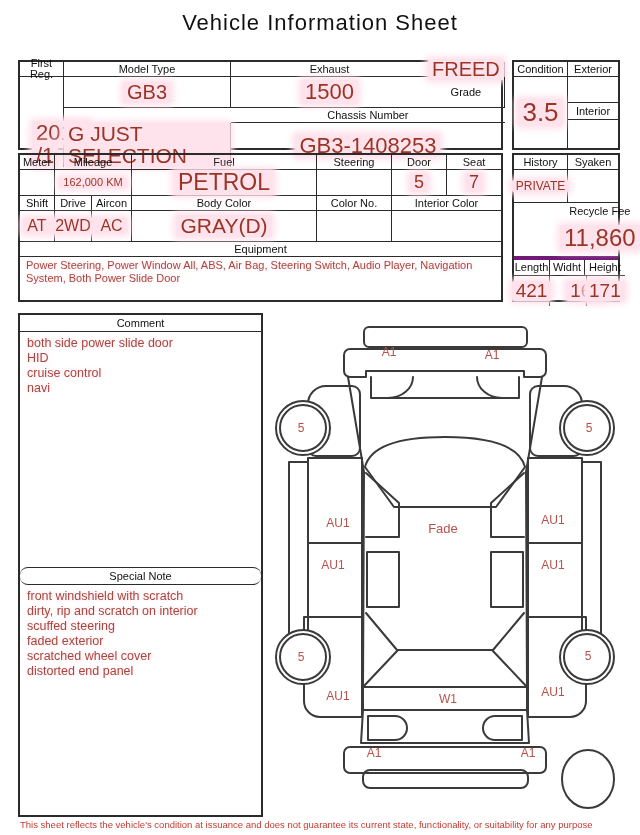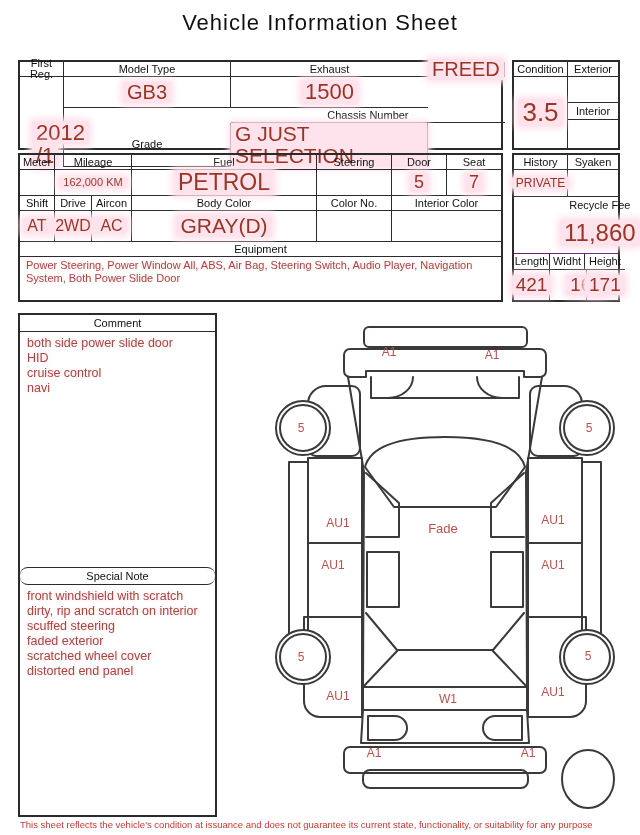--- a/index.html
+++ b/index.html
@@ -32,27 +32,27 @@
         grid-template-rows:15px 1fr;border-bottom:1px solid #2b2b2b;}
   .secC{height:57px;grid-template-rows:15px 1fr;grid-template-columns:1fr;}
   .equip{display:block;padding:2px 6px;font-size:11px;line-height:1.2;color:#a8453c;
          text-shadow:0 0 5px #ffd3e0;}
   
   .p1{left:512px;top:60px;width:108px;height:90px;
       grid-template-columns:54px 1fr;grid-template-rows:15px 26px 17px 1fr;}
   .cond-val{grid-row:2/5;font-size:26px;}
   
   .p2{left:512px;top:153px;width:108px;height:149px;}
-  .p2top{height:42px;grid-template-columns:54px 1fr;grid-template-rows:15px 1fr;
+  .p2top{height:48px;grid-template-columns:54px 1fr;grid-template-rows:15px 1fr;
          border-bottom:1px solid #2b2b2b;}
   .p2mid{height:57px;grid-template-rows:16px 1fr;grid-template-columns:1fr;
-         border-bottom:1px solid #701a75;padding-left:46px;}
+         border-bottom:4px solid #701a75;padding-left:46px;}
   .p2bot{height:46px;grid-template-columns:36px 35px 1fr;grid-template-rows:16px 1fr;}
   
-  .cbox{left:18px;top:313px;width:199px;height:504px;}
+  .cbox{left:18px;top:313px;width:245px;height:504px;}
   .cbox .hdr{height:16px;border-bottom:1px solid #2b2b2b;}
   .ctext{height:235px;padding:4px 7px;box-sizing:border-box;}
   .band{height:16px;border-top:1px solid #2b2b2b;border-bottom:1px solid #2b2b2b;border-radius:8px;}
   .ntext{padding:4px 7px;}
   .note-line{font-size:12.5px;line-height:1.2;color:#a8453c;text-shadow:0 0 5px #ffd3e0;}
   
   .diag{left:270px;top:315px;width:368px;height:500px;}
   .ln{fill:none;stroke:#3a3a3a;stroke-width:2;stroke-linejoin:round;stroke-linecap:round;}
   .wh{fill:#ffffff;stroke:#3a3a3a;stroke-width:2;}
   .dlab{font-family:"Liberation Sans",sans-serif;font-size:12px;fill:#b5524a;
@@ -79,25 +79,28 @@
     <div class="cell br bb val" style="font-size:20px;">
       <span class="hl">FREED</span>
     </div>
     <div class="cell br bb val" style="font-size:20px;">
       <span class="hl">GB3</span>
     </div>
     <div class="cell bb val" style="font-size:22px;">
       <span class="hl">1500</span>
     </div>
 
+    <div class="hd br bb">Grade</div>
     <div class="hd bb" style="grid-column:3/5;">Chassis Number</div>
-    <div class="hd br bb">Grade</div>
 
     <div class="cell br val" style="font-size:21px;">
       <span class="hl">G JUST SELECTION</span>
+    </div>
+    <div class="cell val" style="grid-column:3/5;font-size:22px;">
+      <span class="hl">GB3-1408253</span>
     </div>
   </div>
 
   <div class="abs frame grid p1">
     <div class="hd br bb">Condition</div>
     <div class="hd bb">Exterior</div>
     <div class="cell br val cond-val">
       <span class="hl">3.5</span>
     </div>
     <div class="cell bb"></div>

